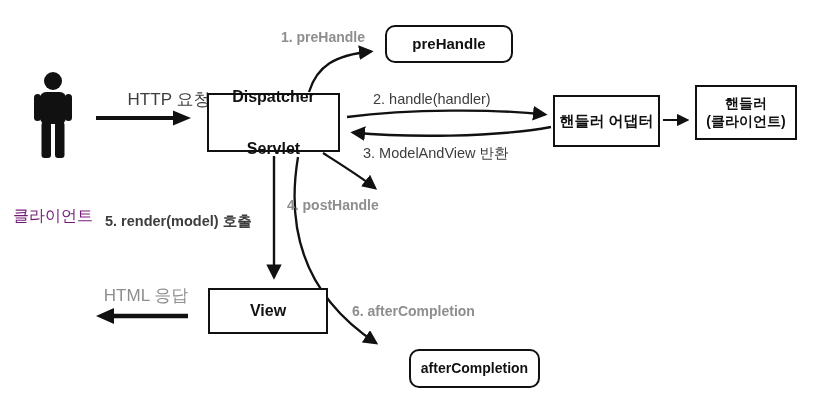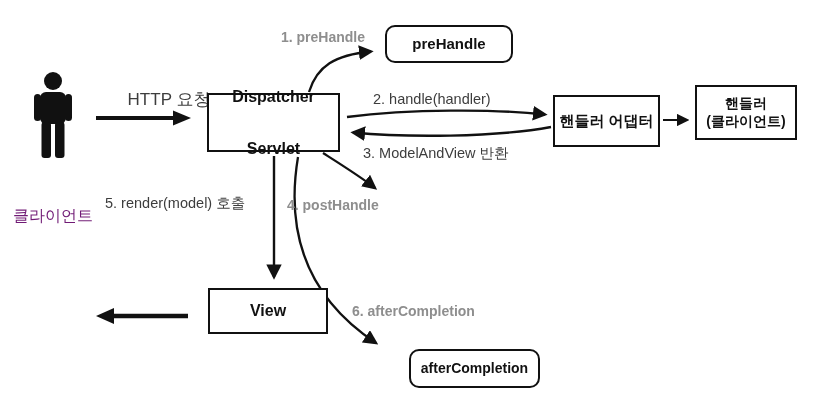--- a/index.html
+++ b/index.html
@@ -82,26 +82,27 @@
     <circle cx="25" cy="9" r="9" fill="#111"></circle>
     <rect x="12" y="20" width="26" height="32" rx="6" fill="#111"></rect>
     <rect x="6" y="22" width="7" height="27" rx="3.5" fill="#111"></rect>
     <rect x="37" y="22" width="7" height="27" rx="3.5" fill="#111"></rect>
     <rect x="13.5" y="50" width="9.5" height="36" rx="3" fill="#111"></rect>
     <rect x="27" y="50" width="9.5" height="36" rx="3" fill="#111"></rect>
   </svg>
   <div class="client-label">클라이언트</div>
 
   <div class="lbl lbl-big-dark" style="left:99px;top:88px;width:92px;text-align:center;margin-left:24px;">HTTP 요청</div>
+  <div class="lbl lbl-big-gray" style="left:100px;top:284px;width:92px;text-align:center;">HTML 응답</div>
 
   <div class="lbl lbl-gray-bold" style="left:281px;top:29px;">1. preHandle</div>
   <div class="lbl lbl-dark" style="left:373px;top:91px;">2. handle(handler)</div>
   <div class="lbl lbl-dark" style="left:363px;top:144px;">3. ModelAndView 반환</div>
   <div class="lbl lbl-gray-bold" style="left:287px;top:197px;">4. postHandle</div>
-  <div class="lbl lbl-dark" style="left:105px;top:194px;">5. render(model) 호출</div>
+  <div class="lbl lbl-dark" style="left:105px;top:212px;font-weight:bold;">5. render(model) 호출</div>
   <div class="lbl lbl-gray-bold" style="left:352px;top:303px;">6. afterCompletion</div>
 
   <div class="node" style="left:207px;top:93px;width:133px;height:59px;font-size:16px;gap:32px;">
     <span>Dispatcher</span>
     <span>Servlet</span>
   </div>
 
   <div class="node rounded" style="left:385px;top:25px;width:128px;height:38px;font-size:15px;">preHandle</div>
 
   <div class="node" style="left:553px;top:95px;width:107px;height:52px;font-size:15px;">핸들러 어댑터</div>

